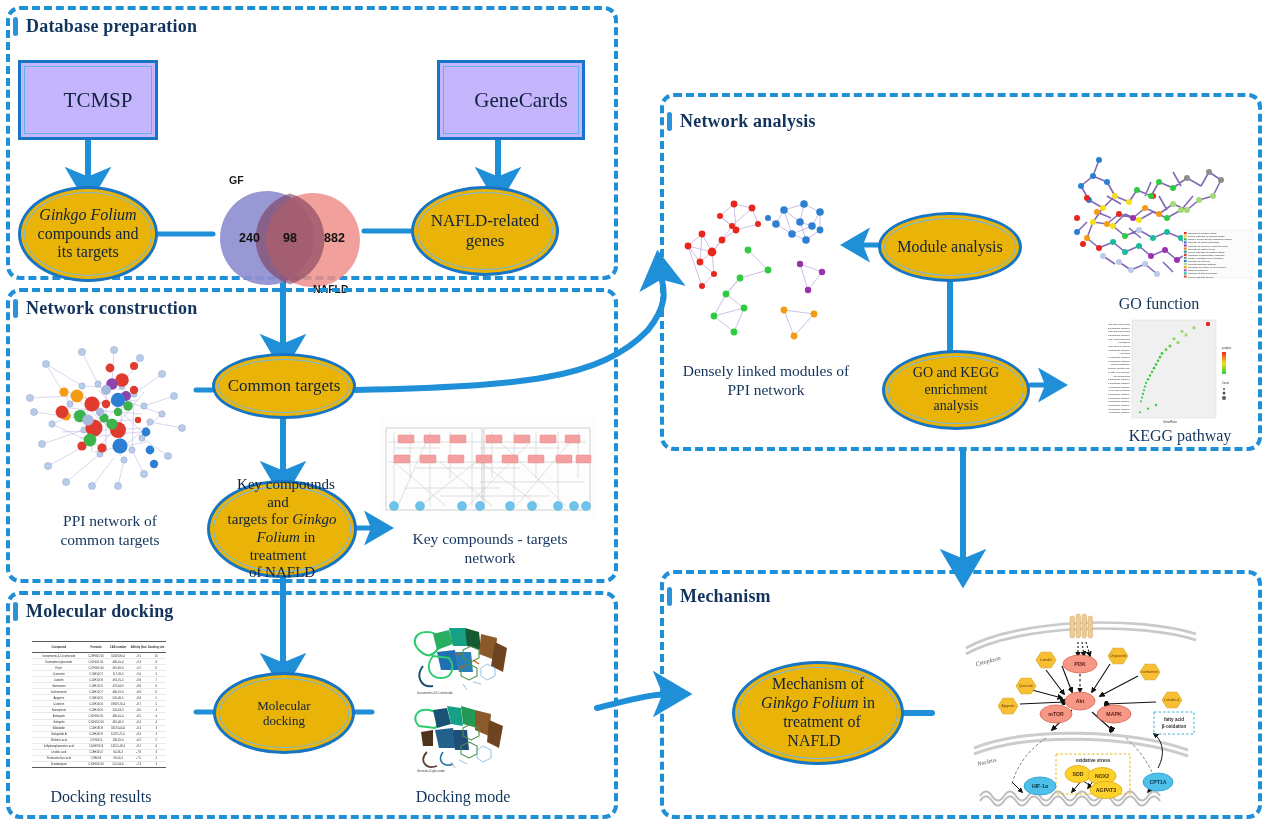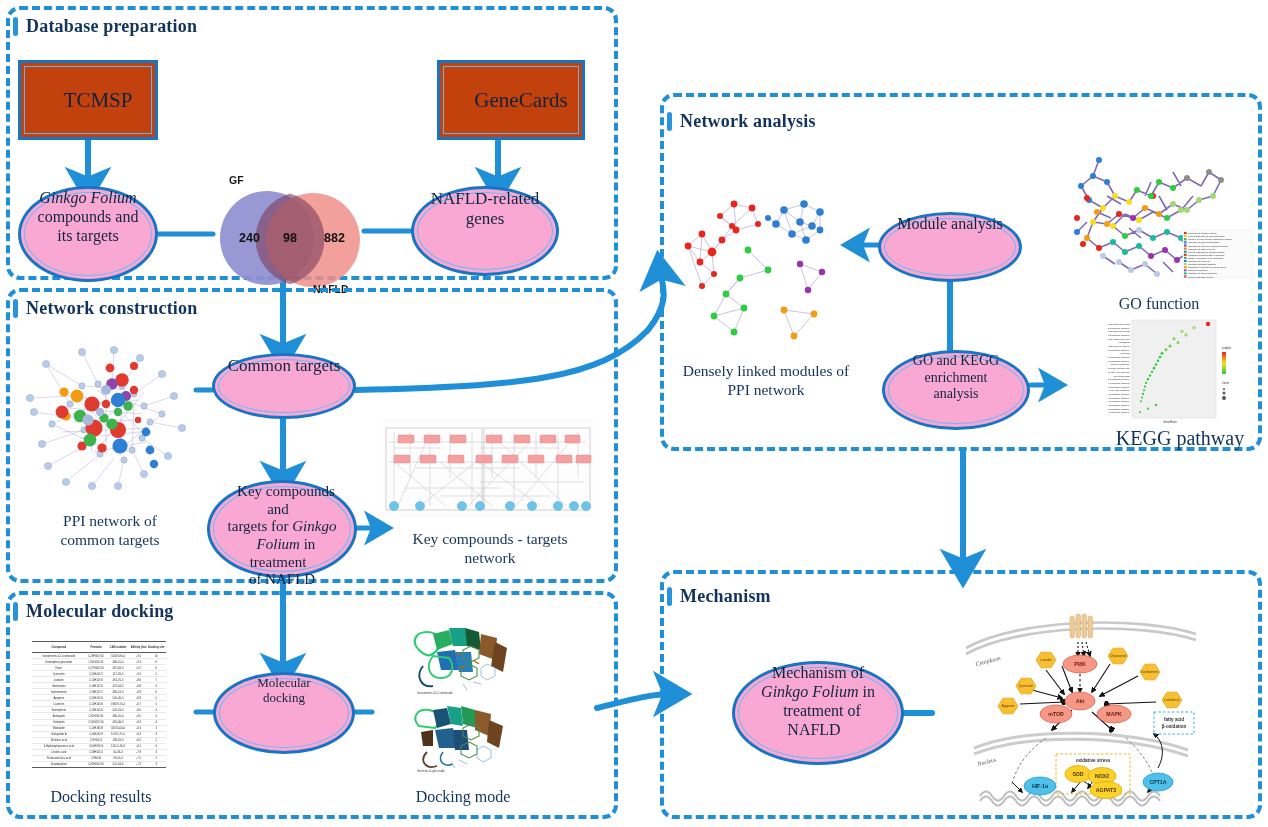--- a/index.html
+++ b/index.html
@@ -32,37 +32,37 @@
     left: -13px; top: 1px;
     width: 5px; height: 19px;
     background: #2a93dd;
     border-radius: 3px;
   }
 
   
   .rbox {
     position: absolute;
     border: 3.5px solid #1675c4;
-    background: #c2410c;
+    background: #c4b5fd;
     display: flex; align-items: center; justify-content: center;
     text-align: center;
     color: #10233d;
     padding-left: 20px;
   }
   .rbox .inner {
     position: absolute; inset: 3px;
     border: 1px solid #63b3e8;
     pointer-events: none;
   }
   .ell {
     position: absolute;
     border: 3px solid #1675c4;
     border-radius: 50%;
-    background: #f9a8d4;
-    display: flex; align-items: flex-start; justify-content: center;
+    background: #eab308;
+    display: flex; align-items: center; justify-content: center;
     text-align: center;
     color: #10233d;
     line-height: 1.18;
   }
   .ell .inner {
     position: absolute; inset: 3px;
     border: 1.2px solid #6fb9ea;
     border-radius: 50%;
     pointer-events: none;
   }
@@ -838,21 +838,21 @@
         </defs>
         <text x="114" y="31" font-family="Liberation Sans" font-size="2.6" fill="#333">p.adjust</text>
         <text x="114" y="66" font-family="Liberation Sans" font-size="2.6" fill="#333">Count</text>
         <circle cx="116" cy="71" r="1" fill="#555"></circle>
         <circle cx="116" cy="75" r="1.5" fill="#555"></circle>
         <circle cx="116" cy="80" r="2" fill="#555"></circle>
       </g>
       <text x="62" y="105" font-family="Liberation Sans" font-size="2.8" fill="#333" text-anchor="middle">GeneRatio</text>
     </svg>
   </div>
-  <div class="caption" style="left:1105px; top:426px; width:150px; font-size:20px;text-align:center;">KEGG pathway</div>
+  <div class="caption" style="left:1105px; top:426px; width:150px; font-size:16px;text-align:center;">KEGG pathway</div>
 
   <div class="panel" style="left:660px; top:570px; width:602px; height:249px;"></div>
   <div class="panel-title" style="left:680px; top:586px;">Mechanism</div>
 
   <div class="ell" style="left:732px; top:661px; width:172px; height:104px; font-size:16px;">
     <div class="inner"></div>
     <span>
       <span>Mechanism of</span><br>
       <span><i class="it">Ginkgo Folium</i> in</span><br>
       <span>treatment of NAFLD</span>

